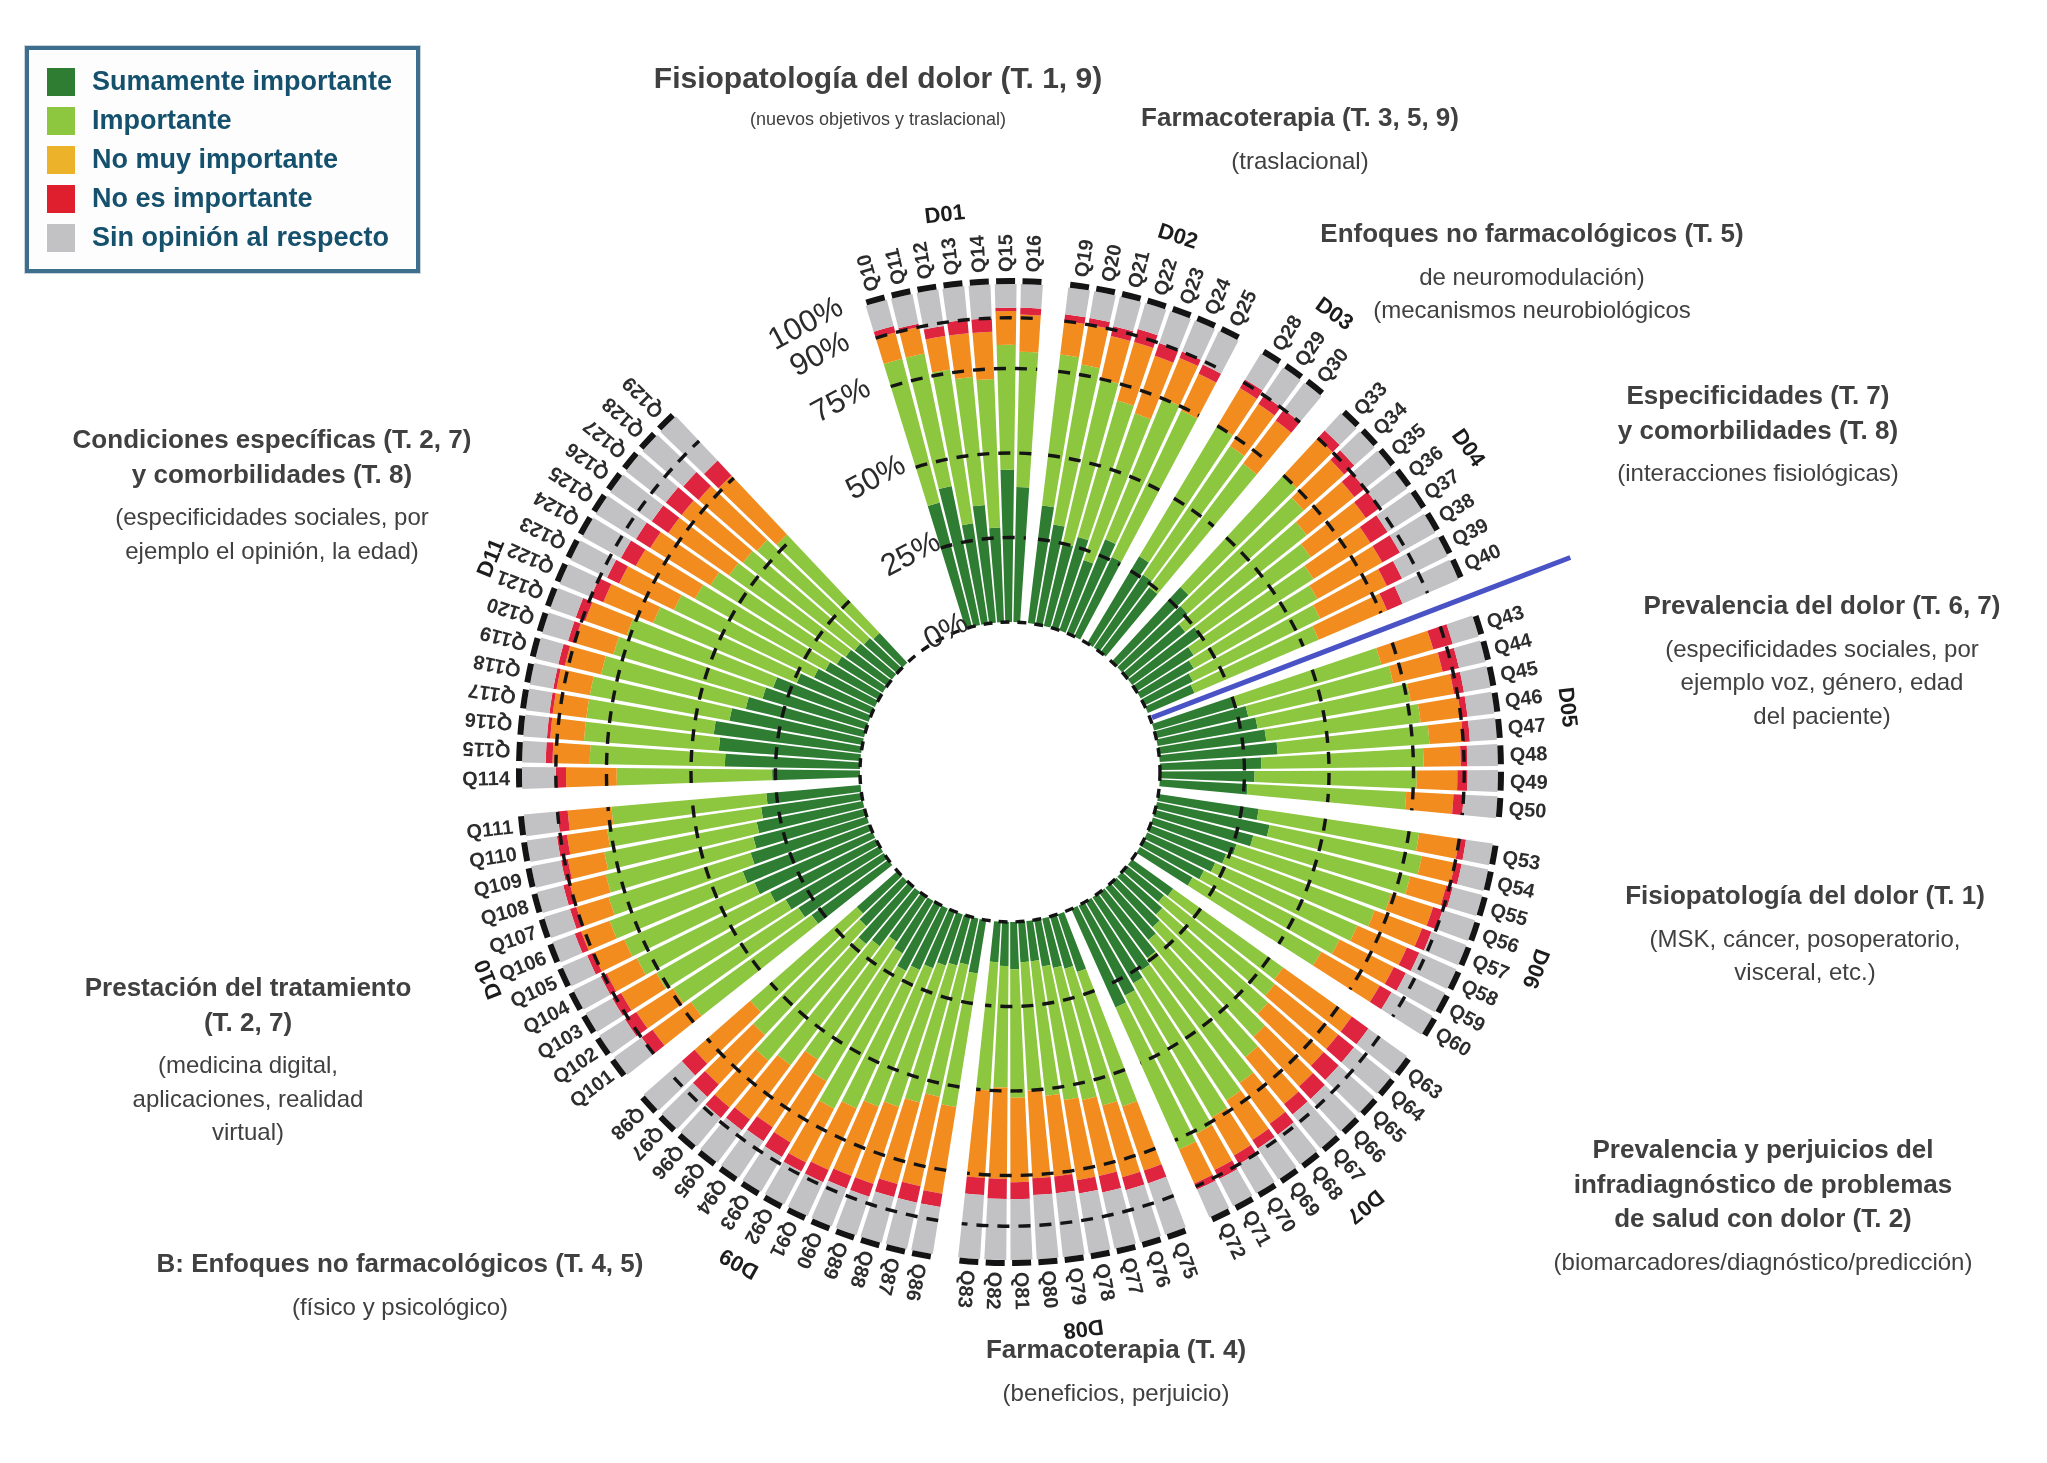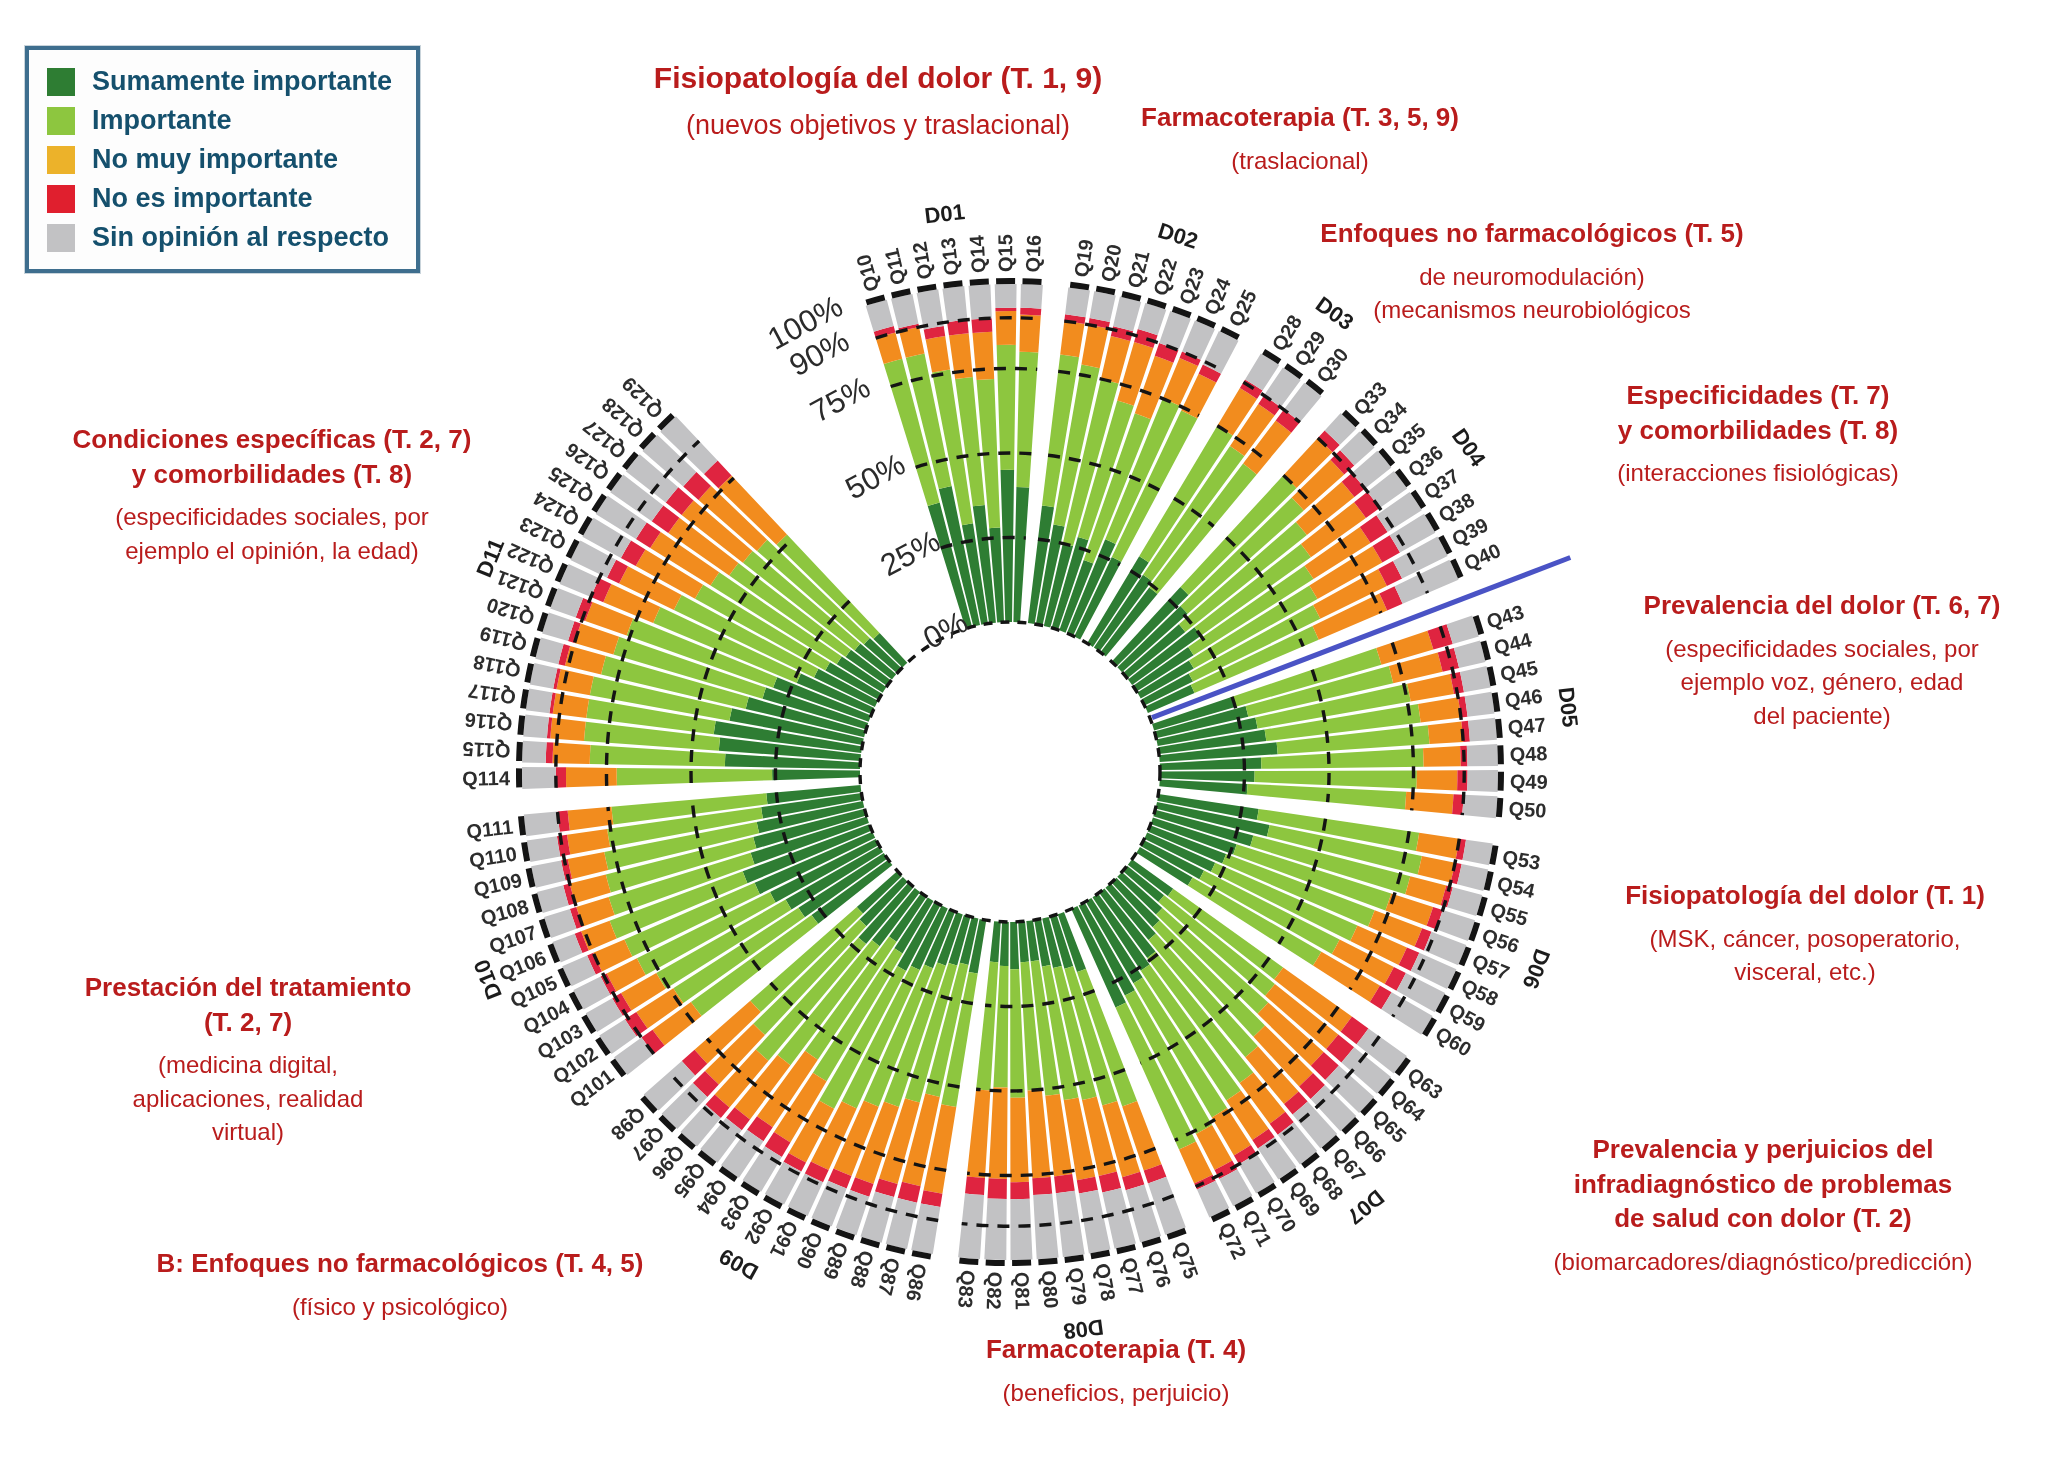--- a/index.html
+++ b/index.html
@@ -4,25 +4,25 @@
 <style>
   html,body{margin:0;padding:0;background:#fff;}
   .stage{position:relative;width:2047px;height:1463px;background:#ffffff;overflow:hidden;
          font-family:"Liberation Sans",sans-serif;}
   .stage svg{position:absolute;left:0;top:0;}
   .legend{position:absolute;left:25px;top:46px;background:#fdfdfd;border:4px solid #3e6e8e;
           outline:1px solid #c9d4db;padding:16px 24px 16px 18px;display:flex;flex-direction:column;gap:8px;}
   .lrow{display:flex;align-items:center;gap:17px;}
   .swatch{width:28px;height:28px;flex:0 0 28px;}
   .llabel{font-size:27px;font-weight:bold;color:#15506d;white-space:nowrap;}
-  .ann{position:absolute;text-align:center;transform:translateX(-50%);color:#b91c1c;white-space:nowrap;}
+  .ann{position:absolute;text-align:center;transform:translateX(-50%);color:#404040;white-space:nowrap;}
   .ann .t{font-weight:bold;font-size:26px;line-height:1.33;}
   .ann .s{font-size:24px;line-height:1.4;}
   .ann .t + .s{margin-top:9px;}
-  .a0{left:878px;top:58px;}  .a0 .t{font-size:30px;} .a0 .s{font-size:27px;}
+  .a0{left:878px;top:58px;}  .a0 .t{font-size:30px;} .a0 .s{font-size:18px;}
   .a1{left:1300px;top:100px;}
   .a2{left:1532px;top:216px;}
   .a3{left:1758px;top:378px;}
   .a4{left:1822px;top:588px;}
   .a5{left:1805px;top:878px;}
   .a6{left:1763px;top:1132px;}
   .a7{left:236px;top:422px;margin-left:36px;}
   .a8{left:248px;top:970px;}
   .a9{left:400px;top:1246px;}
   .a10{left:1116px;top:1332px;}

